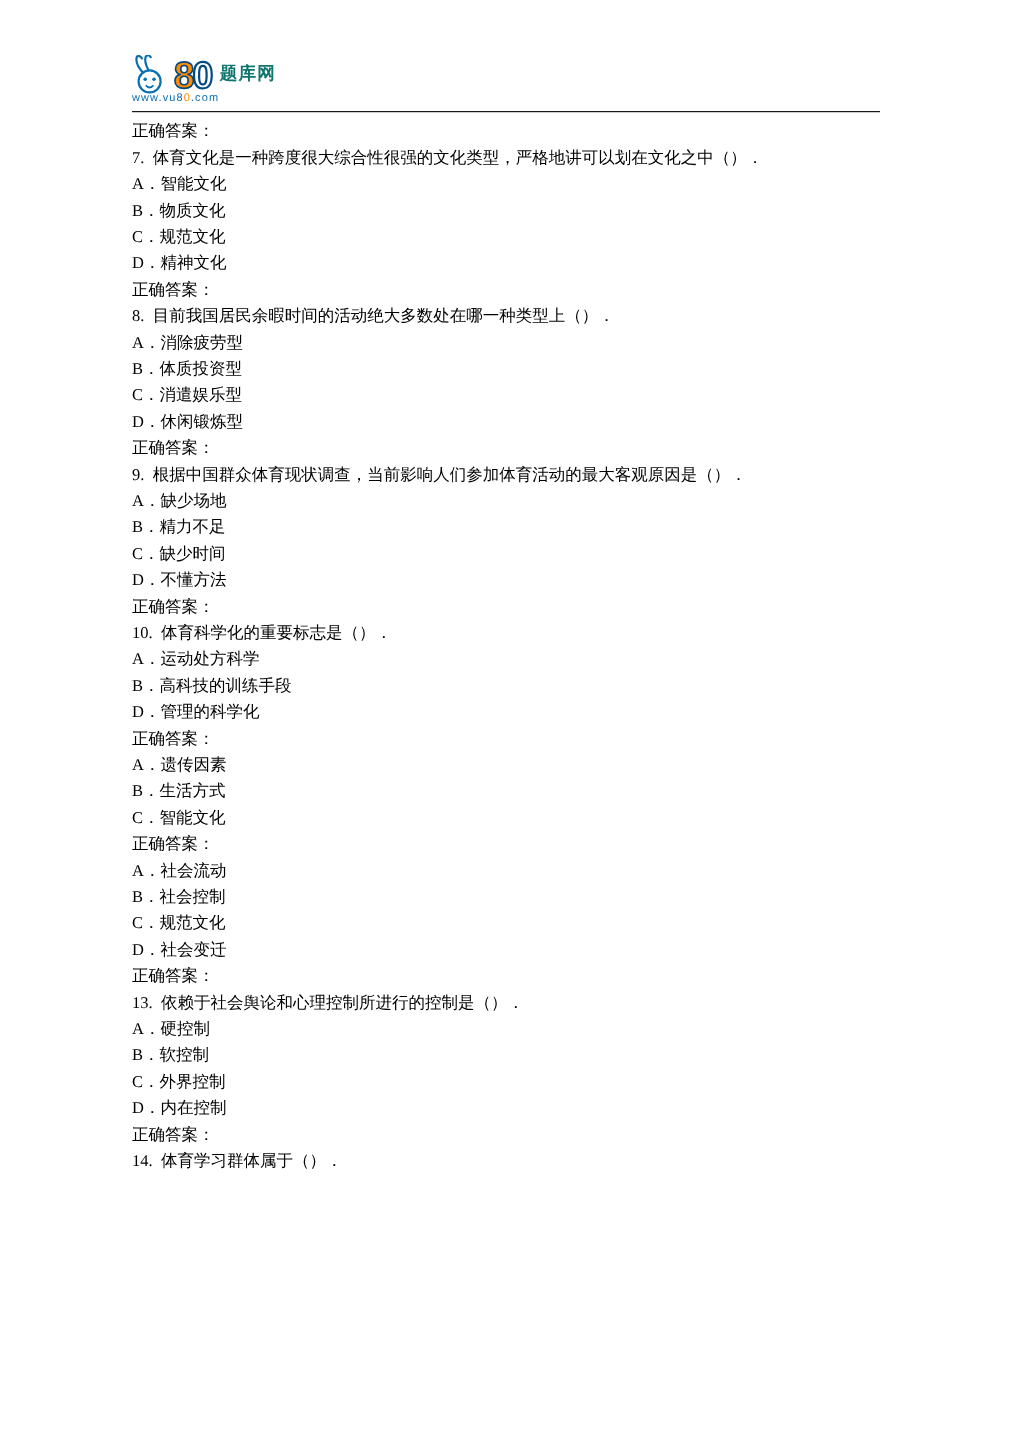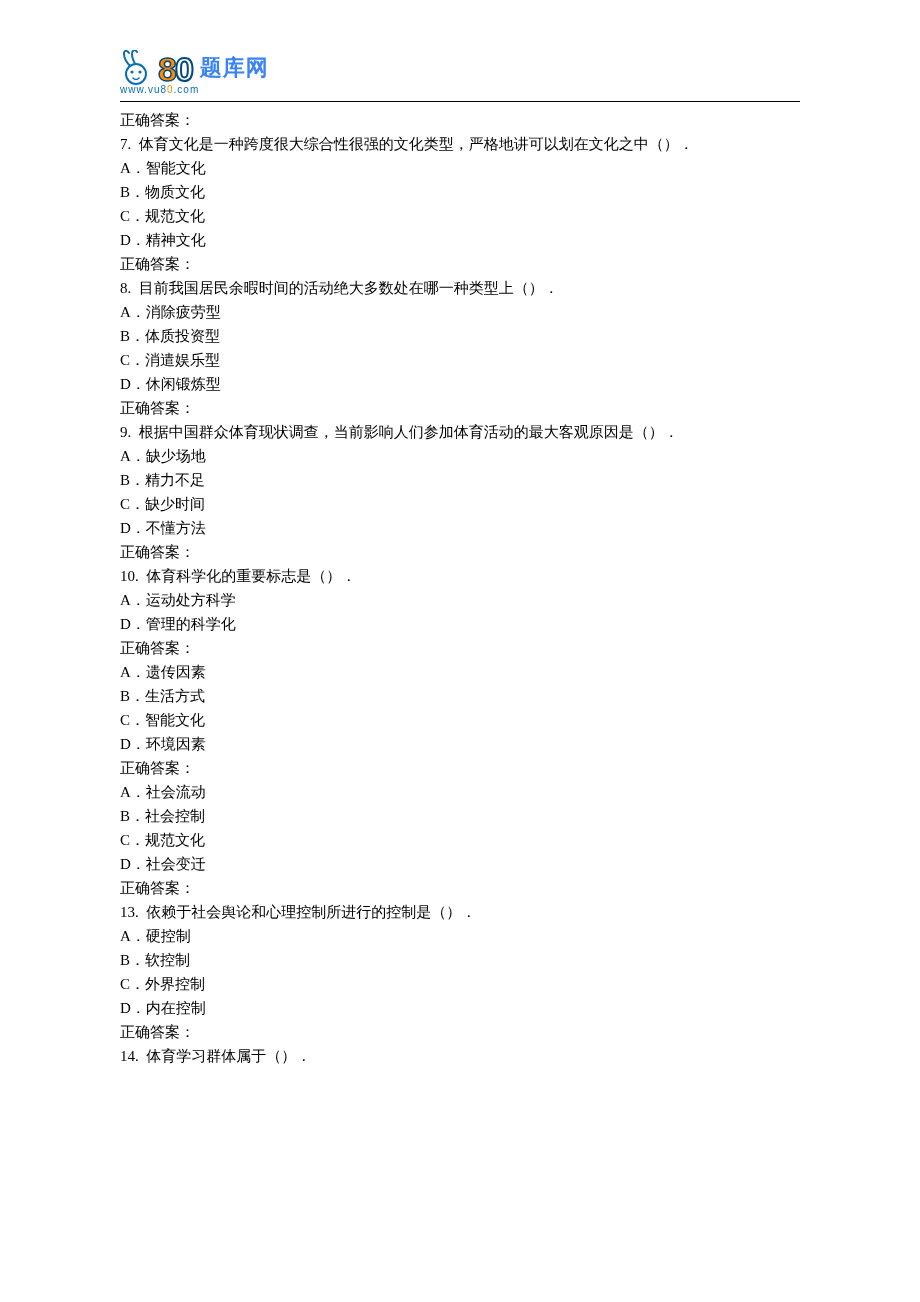--- a/index.html
+++ b/index.html
@@ -46,23 +46,23 @@
   }
   .logo-0 {
     font-size: 34px;
     color: #fff;
     -webkit-text-stroke: 2px #004a80;
     line-height: 1;
     margin-left: -2px;
   }
   .logo-text {
     font-family: "Microsoft YaHei", sans-serif;
-    font-size: 22px;
+    font-size: 16px;
     font-weight: 700;
-    color: #3b82f6;
+    color: #0f766e;
     align-self: center;
     margin-left: 2px;
     letter-spacing: 1px;
   }
   .logo-url {
     font-family: Arial, sans-serif;
     font-size: 10px;
     letter-spacing: 1px;
     color: #0a6fb0;
     margin-top: -4px;
@@ -125,26 +125,26 @@
       <p class="opt">D．休闲锻炼型</p>
       <p class="ans">正确答案：</p>
       <p class="qline">9.  根据中国群众体育现状调查，当前影响人们参加体育活动的最大客观原因是（）．</p>
       <p class="opt">A．缺少场地</p>
       <p class="opt">B．精力不足</p>
       <p class="opt">C．缺少时间</p>
       <p class="opt">D．不懂方法</p>
       <p class="ans">正确答案：</p>
       <p class="qline">10.  体育科学化的重要标志是（）．</p>
       <p class="opt">A．运动处方科学</p>
+      <p class="opt">B．高科技的训练手段</p>
       <p class="opt">D．管理的科学化</p>
       <p class="ans">正确答案：</p>
       <p class="opt">A．遗传因素</p>
       <p class="opt">B．生活方式</p>
       <p class="opt">C．智能文化</p>
-      <p class="opt">D．环境因素</p>
       <p class="ans">正确答案：</p>
       <p class="opt">A．社会流动</p>
       <p class="opt">B．社会控制</p>
       <p class="opt">C．规范文化</p>
       <p class="opt">D．社会变迁</p>
       <p class="ans">正确答案：</p>
       <p class="qline">13.  依赖于社会舆论和心理控制所进行的控制是（）．</p>
       <p class="opt">A．硬控制</p>
       <p class="opt">B．软控制</p>
       <p class="opt">C．外界控制</p>

